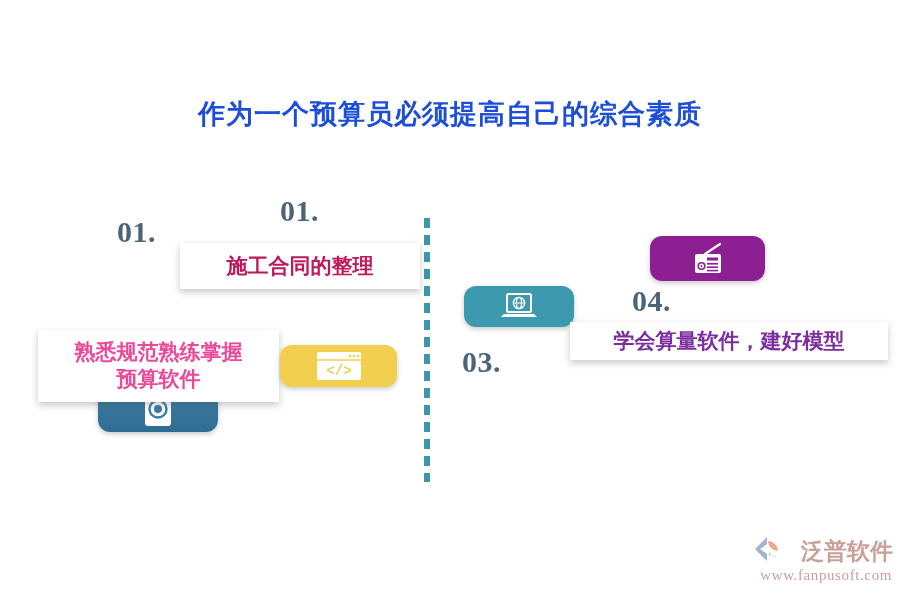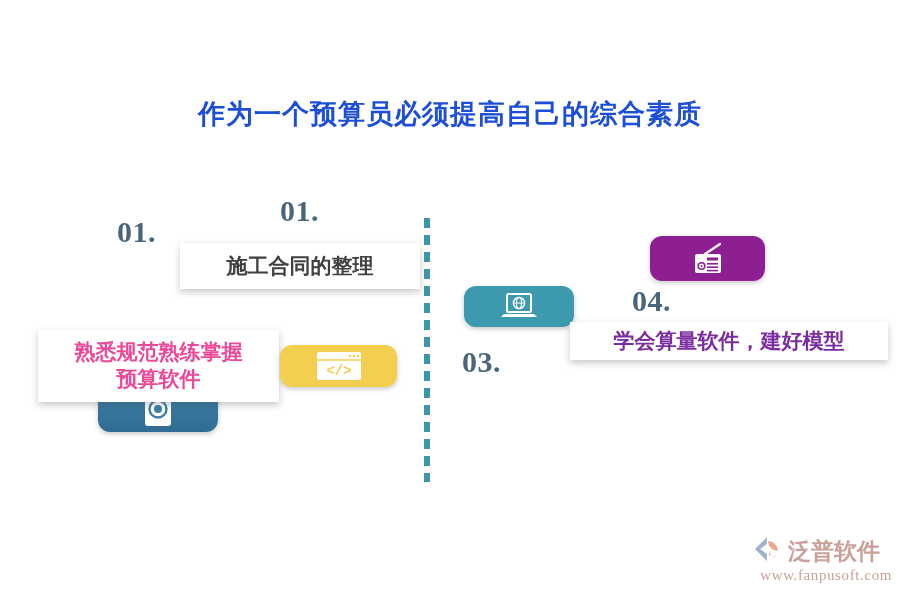--- a/index.html
+++ b/index.html
@@ -144,21 +144,21 @@
   }
 
   #card-02 {
     left: 180px;
     top: 243px;
     width: 240px;
     height: 46px;
   }
   #card-02 .card-text {
     font-size: 21px;
-    color: #404040;
+    color: #be185d;
   }
 
   #card-03 {
     left: 426px;
     top: 396px;
     width: 257px;
     height: 37px;
   }
   #card-03 .card-text {
     font-size: 20px;
@@ -180,21 +180,21 @@
   .logo {
     position: absolute;
     left: 752px;
     top: 536px;
     width: 140px;
     height: 48px;
   }
   .logo-row {
     display: flex;
     align-items: center;
-    gap: 4px;
+    gap: 17px;
     height: 30px;
   }
   .logo-mark { flex: 0 0 auto; }
   .logo-name {
     font-size: 23px;
     font-weight: bold;
     color: #c9a09a;
     letter-spacing: 0px;
     line-height: 26px;
     white-space: nowrap;

